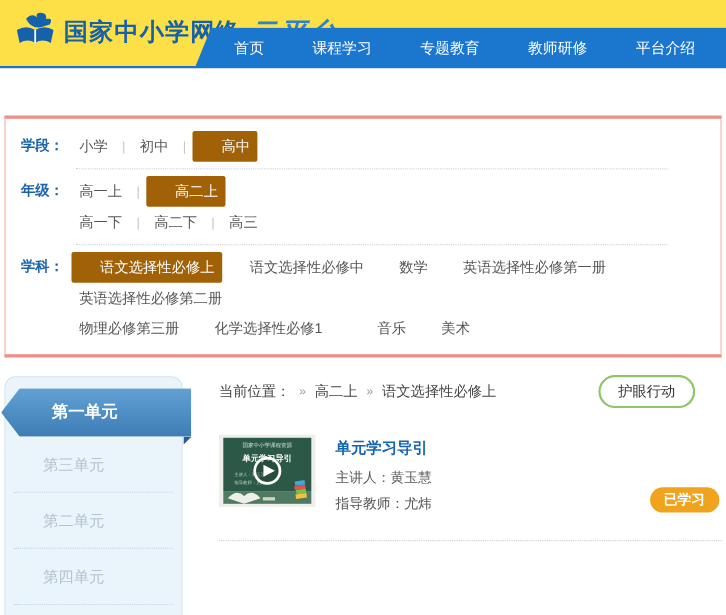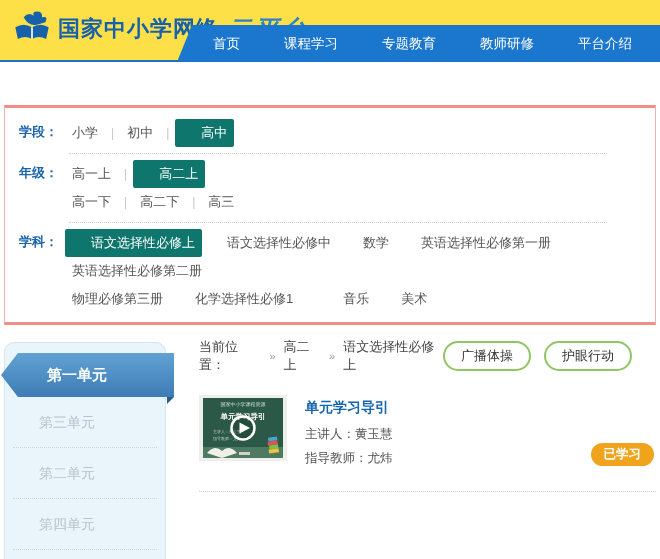--- a/index.html
+++ b/index.html
@@ -18,21 +18,21 @@
   .nav-item { color:#fff; font-size:13.5px; cursor:pointer; white-space:nowrap; }
 
   
   .filters { margin:43px 4px 0 4px; background:#fff; border:1px solid #f5b0a9;
     border-top:3px solid #ee9087; border-bottom:3px solid #ee9087; padding:11px 14px 9px 14px; }
   .f-row { display:flex; align-items:flex-start; }
   .f-label { width:46px; flex:0 0 46px; color:#1b64ab; font-weight:bold; font-size:13px; line-height:26px; }
   .f-opts { flex:1; }
   .f-line { line-height:26px; font-size:13px; display:flex; align-items:center; flex-wrap:wrap; }
   .opt { color:#555; cursor:pointer; padding:1px 7px; border-radius:2px; white-space:nowrap; }
-  .opt.selected { background:#0f766e; color:#fff;padding-left:26px; }
+  .opt.selected { background:#a16207; color:#fff;padding-left:26px; }
   .pipe { color:#c6c6c6; margin:0 6px; font-size:12px; }
   .gap18 { width:18px; }
   .f-sep { border-bottom:1px dotted #cfcfcf; margin:6px 34px 6px 50px; }
 
   
   .content { display:flex; margin:17px 4px 0 4px; }
 
   .sidebar { position:relative; width:162px; flex:0 0 162px; height:232px;
     background:#eaf4fb; border:1px solid #d2e5f2; border-radius:10px; margin-right:33px; }
   .ribbon-wrap { position:relative; margin-top:10px; }
@@ -167,21 +167,20 @@
 
   <div class="main">
 
     <div class="crumb-row">
       <span class="crumb-label">当前位置：</span>
       <span class="crumb-sep">»</span>
       <span class="crumb">高二上</span>
       <span class="crumb-sep">»</span>
       <span class="crumb">语文选择性必修上</span>
       <div class="actions">
-        <button class="pill-btn">广播体操</button>
         <button class="pill-btn">护眼行动</button>
       </div>
     </div>
 
     <div class="cards">
 
       <div class="card first">
         <svg class="thumb" viewBox="0 0 88 66">
           <rect x="0" y="0" width="88" height="66" fill="#eeefeb"></rect>
           <rect x="4" y="3" width="80" height="49" fill="#2c5847"></rect>

